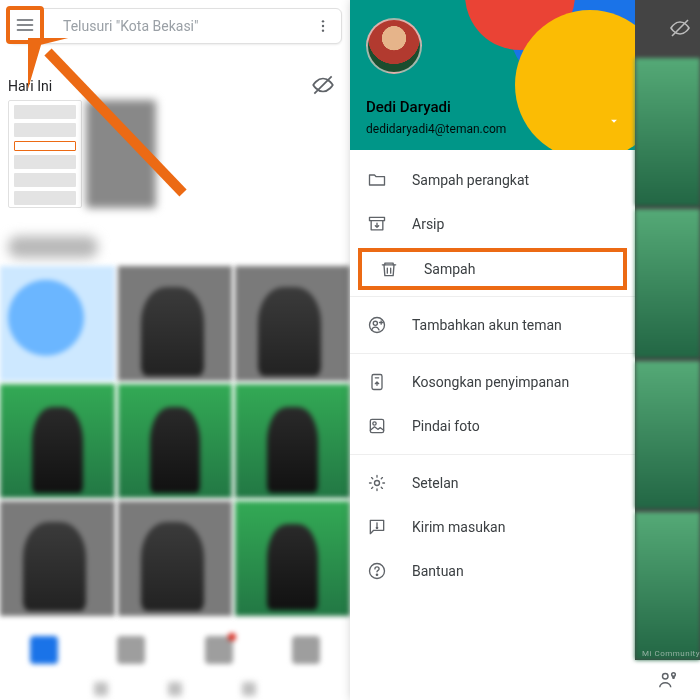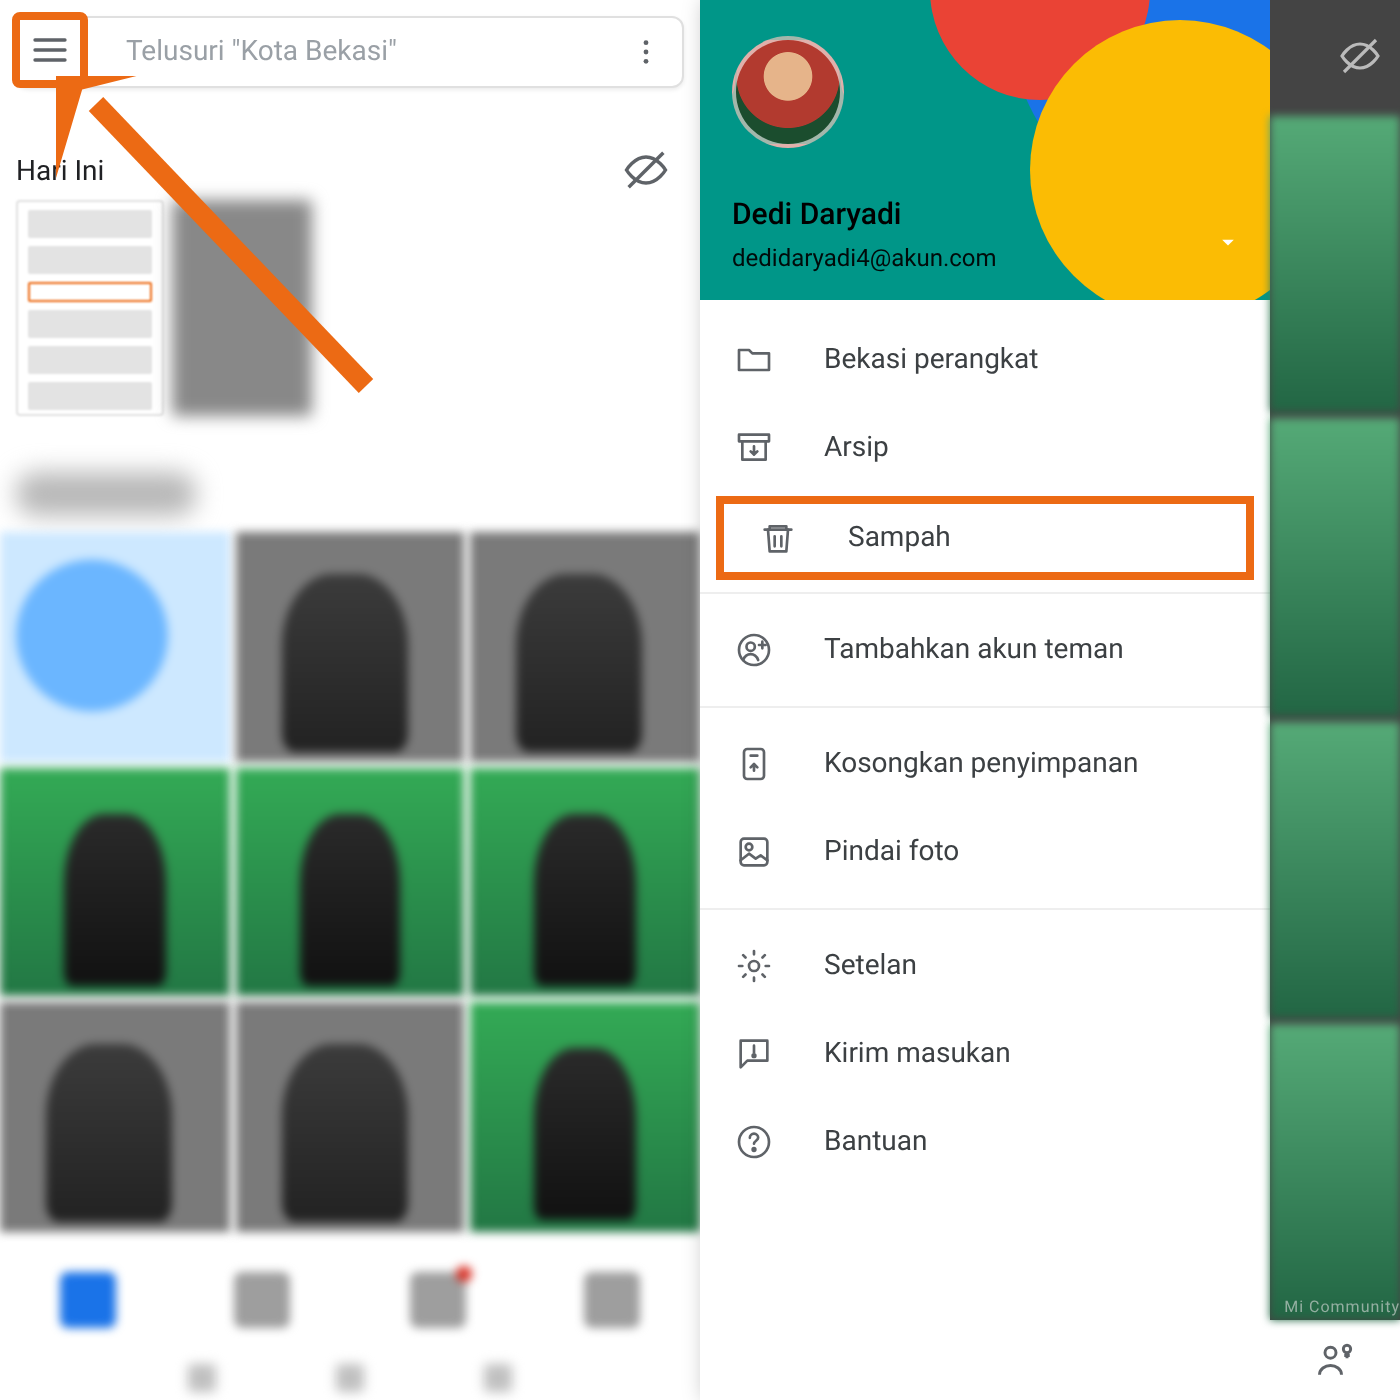--- a/index.html
+++ b/index.html
@@ -177,35 +177,35 @@
   <div class="right">
     <div class="drawer">
       <div class="drawer-header">
         <div class="blobs">
           <div class="blob b1"></div>
             <div class="blob b3"></div>
             <div class="blob b2"></div>
         </div>
         <div class="avatar"></div>
         <div class="uname">Dedi Daryadi</div>
-        <div class="uemail">dedidaryadi4@akun.com</div>
+        <div class="uemail">dedidaryadi4@teman.com</div>
         <span class="chev">
           <svg viewBox="0 0 24 24">
               <path d="M7 10l5 5 5-5z"></path>
             </svg>
         </span>
       </div>
       <div class="menu" id="menu">
           <div class="mi">
             <span class="ic">
               <svg viewBox="0 0 24 24" stroke="#5f6368" fill="none" stroke-width="1.6" stroke-linecap="round" stroke-linejoin="round">
                 <path d="M3 6h6l2 2h10v10H3z"></path>
               </svg>
             </span>
-            <span>Bekasi perangkat</span>
+            <span>Sampah perangkat</span>
           </div>
           <div class="mi">
             <span class="ic">
               <svg viewBox="0 0 24 24" stroke="#5f6368" fill="none" stroke-width="1.6" stroke-linecap="round" stroke-linejoin="round">
                 <rect x="3" y="4" width="18" height="4"></rect>
                 <path d="M5 8v11h14V8"></path>
                 <path d="M12 11v5m-2-2l2 2 2-2"></path>
               </svg>
             </span>
             <span>Arsip</span>

